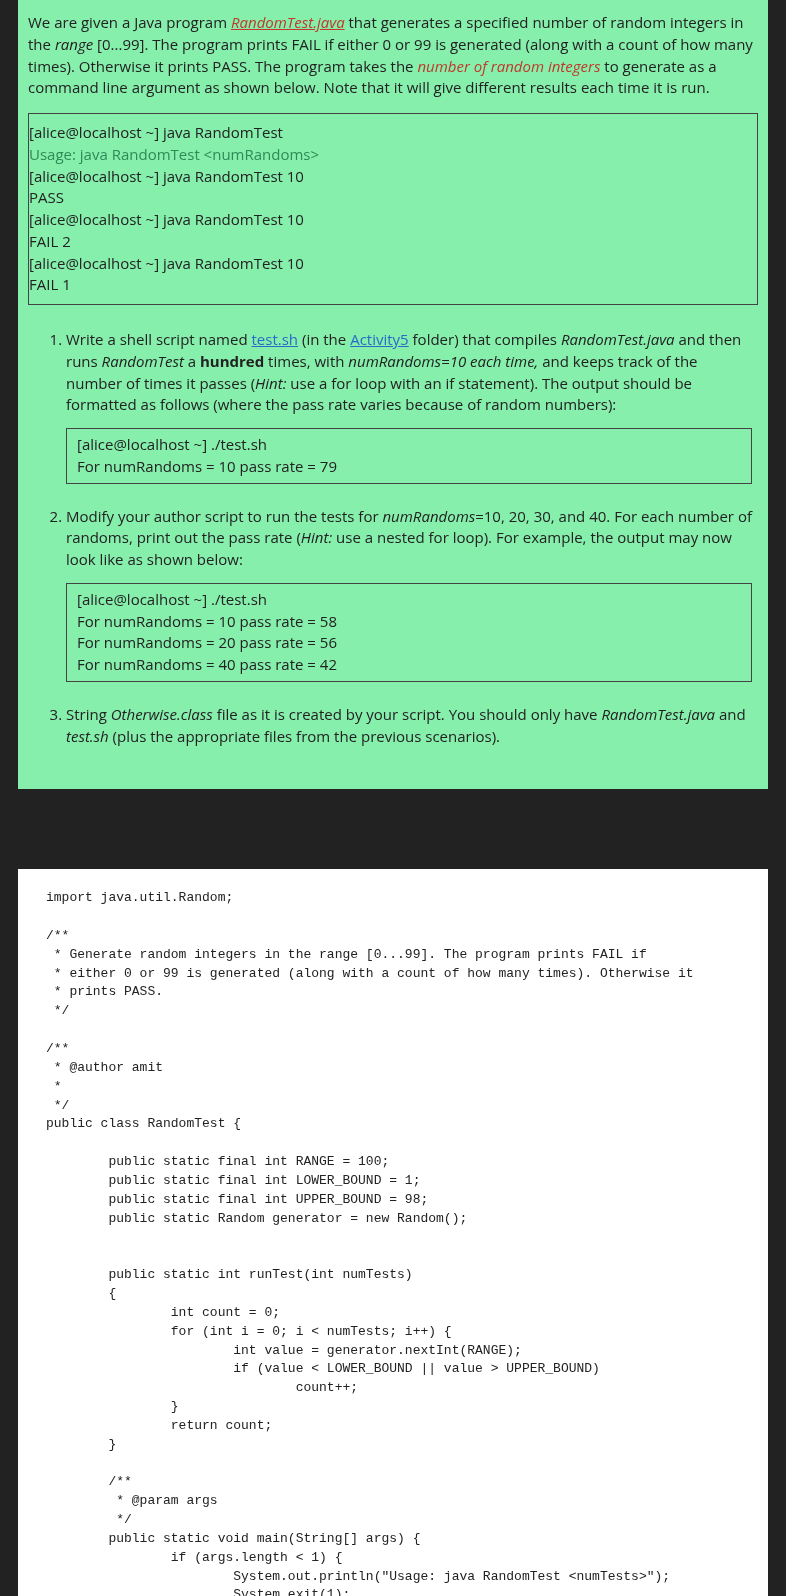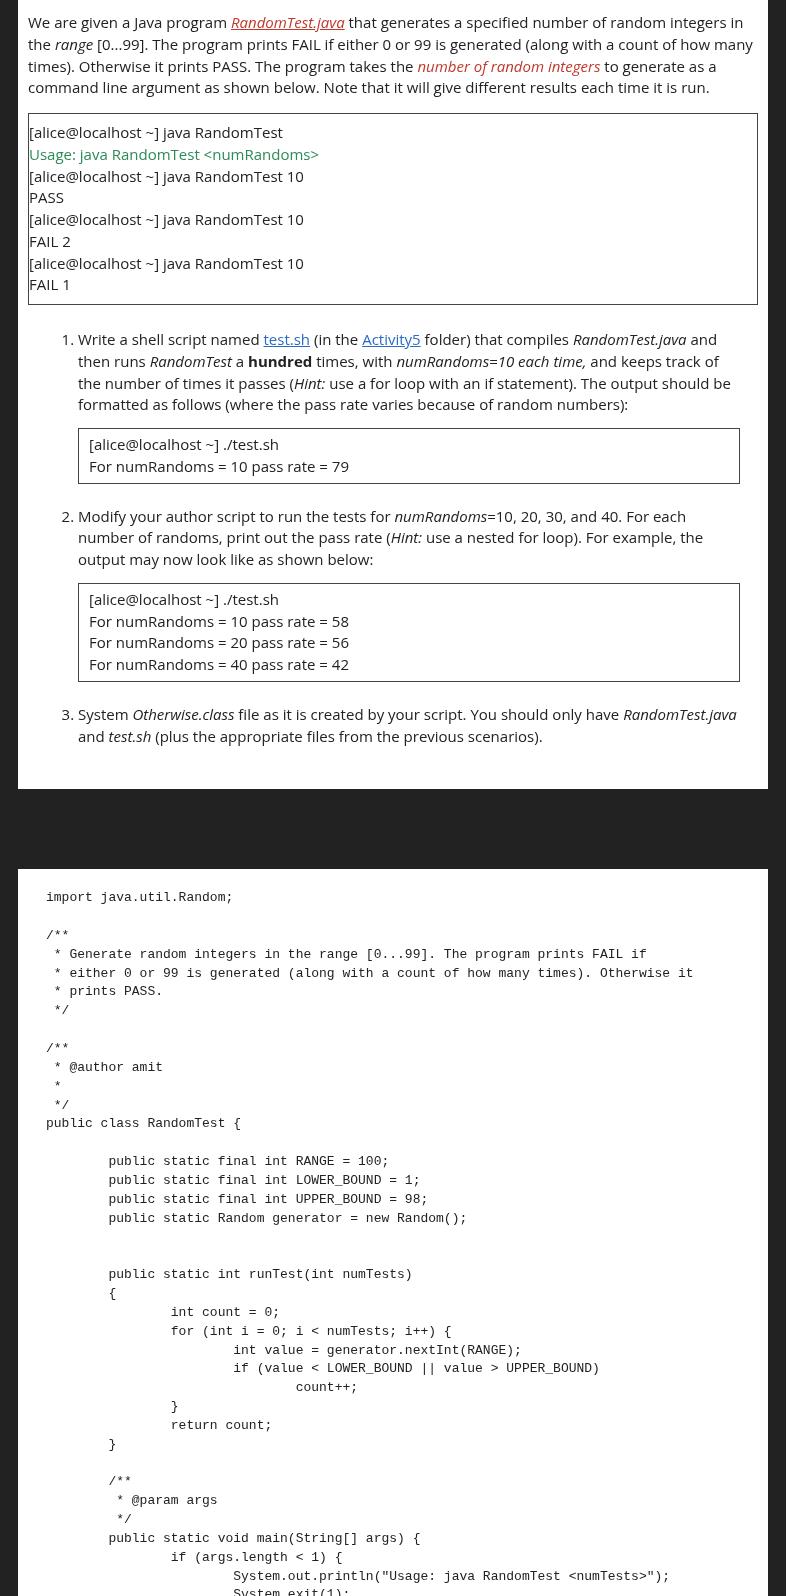--- a/index.html
+++ b/index.html
@@ -1,24 +1,24 @@
 <!DOCTYPE html>
 <html><head>
 <meta charset="utf-8">
 <style>
   html,body{margin:0;padding:0;background:#222;font-family:"Open Sans","Segoe UI",Arial,sans-serif;font-size:15px;color:#222;line-height:1.45}
   .page{width:786px;margin:0 auto}
-  .card{background:#ffffff;margin:0 18px 80px;padding:12px 10px 20px}
+  .card{background:#86efac;margin:0 18px 80px;padding:12px 10px 20px}
   .intro{padding:0}
   .link{color:#2a6bc8;text-decoration:underline}
   .red-ital{color:#c0392b;font-style:italic}
   .ital{font-style:italic}
   .term-box{border:1px solid #444;margin:14px 0 24px;padding:8px 0;font-size:15px}
   .green{color:#2e8b57}
-  ol.main{padding-left:38px;margin:12px}
+  ol.main{padding-left:38px;margin:0}
   ol.main > li{margin:8px 0 22px;padding-right:6px}
   .bold{font-weight:700}
   .sub-box{border:1px solid #444;margin:12px 0 4px;padding:5px 10px}
   .codecard{background:#fff;margin:0 18px;padding:20px 28px 10px;font-family:"Courier New",monospace;font-size:13px;white-space:pre;overflow:hidden}
 </style>
 </head>
 <body>
 <div class="page">
 
 <div class="card">
@@ -50,21 +50,21 @@
       <span>Modify your author script to run the tests for </span><span class="ital">numRandoms</span><span>=10, 20, 30, and 40. For each number of randoms, print out the pass rate (</span><span class="ital">Hint:</span><span> use a nested for loop). For example, the output may now look like as shown below:</span>
       <div class="sub-box">
         <div>[alice@localhost ~] ./test.sh</div>
         <div>For numRandoms = 10    pass rate = 58</div>
         <div>For numRandoms = 20    pass rate = 56</div>
         <div>For numRandoms = 40    pass rate = 42</div>
       </div>
     </li>
 
     <li>
-      <span>System </span><span class="ital">Otherwise.class</span><span> file as it is created by your script. You should only have </span><span class="ital">RandomTest.java</span><span> and </span><span class="ital">test.sh</span><span>  (plus the appropriate files from the previous scenarios).</span>
+      <span>String </span><span class="ital">Otherwise.class</span><span> file as it is created by your script. You should only have </span><span class="ital">RandomTest.java</span><span> and </span><span class="ital">test.sh</span><span>  (plus the appropriate files from the previous scenarios).</span>
     </li>
   </ol>
 </div>
 
 <div class="codecard">import java.util.Random;
 
 /**
  * Generate random integers in the range [0...99]. The program prints FAIL if
  * either 0 or 99 is generated (along with a count of how many times). Otherwise it
  * prints PASS.

